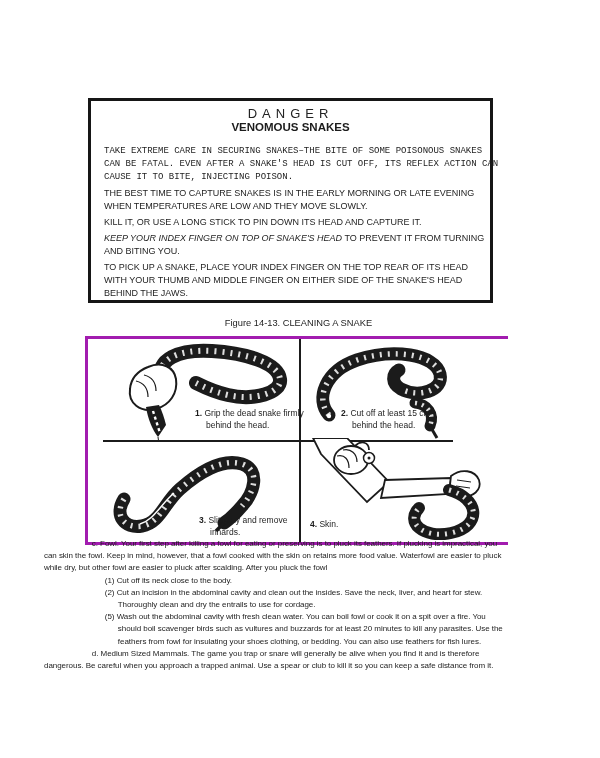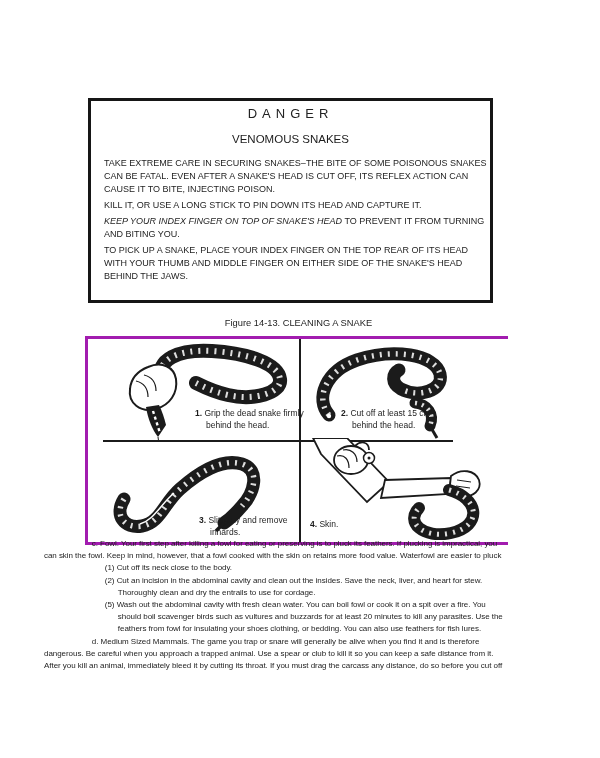--- a/index.html
+++ b/index.html
@@ -10,25 +10,25 @@
   
   .danger-box{
     position:absolute;left:88px;top:98px;width:399px;height:199px;
     border:3px solid #161616;background:#fff;
   }
   .danger-title{
     margin-top:6px;text-align:center;font-size:13px;line-height:14px;
     letter-spacing:5px;font-weight:400;color:#222;white-space:pre;
   }
   .danger-subtitle{
-    text-align:center;font-size:11.5px;line-height:13px;font-weight:400;white-space:pre;margin-top:12px;
+    text-align:center;font-size:11.5px;line-height:13px;font-weight:700;white-space:pre;
   }
   .danger-paras{margin:11px 12px 0 13px;}
   .danger-para{margin:3px 0 0 0;}
-  .danger-para:first-child{margin-top:4px;}
+  .danger-para:first-child{margin-top:4px;font-family:Liberation Mono, monospace;}
   .dline{font-size:9px;line-height:13px;white-space:pre;color:#1d1d1d;}
   .dline .it{font-style:italic;}
   
   .figure-caption{
     position:absolute;left:85px;top:317px;width:427px;text-align:center;
     font-size:9.3px;line-height:12px;color:#1d1d1d;white-space:pre;
   }
   
   .figure-box{
     position:absolute;left:85px;top:336px;width:421px;height:203px;
@@ -60,20 +60,24 @@
 <div id="page">
 
   <div class="danger-box">
     <div class="danger-title">DANGER</div>
     <div class="danger-subtitle">VENOMOUS SNAKES</div>
     <div class="danger-paras">
       <div class="danger-para">
           <div class="dline">TAKE EXTREME CARE IN SECURING SNAKES–THE BITE OF SOME POISONOUS SNAKES</div>
           <div class="dline">CAN BE FATAL. EVEN AFTER A SNAKE'S HEAD IS CUT OFF, ITS REFLEX ACTION CAN</div>
           <div class="dline">CAUSE IT TO BITE, INJECTING POISON.</div>
+        </div>
+      <div class="danger-para">
+          <div class="dline">THE BEST TIME TO CAPTURE SNAKES IS IN THE EARLY MORNING OR LATE EVENING</div>
+          <div class="dline">WHEN TEMPERATURES ARE LOW AND THEY MOVE SLOWLY.</div>
         </div>
       <div class="danger-para">
           <div class="dline">KILL IT, OR USE A LONG STICK TO PIN DOWN ITS HEAD AND CAPTURE IT.</div>
         </div>
       <div class="danger-para">
         <div class="dline"><span class="it">KEEP YOUR INDEX FINGER ON TOP OF SNAKE'S HEAD</span><span> TO PREVENT IT FROM TURNING</span></div>
         <div class="dline">AND BITING YOU.</div>
       </div>
       <div class="danger-para">
           <div class="dline">TO PICK UP A SNAKE, PLACE YOUR INDEX FINGER ON THE TOP REAR OF ITS HEAD</div>
@@ -131,24 +135,24 @@
 
     <div class="step-label lbl-1"><b>1.</b><span> Grip the dead snake firmly behind the head.</span></div>
     <div class="step-label lbl-2"><b>2.</b><span> Cut off at least 15 cm behind the head.</span></div>
     <div class="step-label lbl-3"><b>3.</b><span> Slit belly and remove innards.</span></div>
     <div class="step-label lbl-4"><b>4.</b><span> Skin.</span></div>
   </div>
 
   <div class="body-text">
       <div class="body-line">                      c. Fowl. Your first step after killing a fowl for eating or preserving is to pluck its feathers. If plucking is impractical, you</div>
       <div class="body-line">can skin the fowl. Keep in mind, however, that a fowl cooked with the skin on retains more food value. Waterfowl are easier to pluck</div>
+      <div class="body-line">while dry, but other fowl are easier to pluck after scalding. After you pluck the fowl</div>
       <div class="body-line">                            (1) Cut off its neck close to the body.</div>
       <div class="body-line">                            (2) Cut an incision in the abdominal cavity and clean out the insides. Save the neck, liver, and heart for stew.</div>
       <div class="body-line">                                  Thoroughly clean and dry the entrails to use for cordage.</div>
       <div class="body-line">                            (5) Wash out the abdominal cavity with fresh clean water. You can boil fowl or cook it on a spit over a fire. You</div>
       <div class="body-line">                                  should boil scavenger birds such as vultures and buzzards for at least 20 minutes to kill any parasites. Use the</div>
       <div class="body-line">                                  feathers from fowl for insulating your shoes clothing, or bedding. You can also use feathers for fish lures.</div>
       <div class="body-line">                      d. Medium Sized Mammals. The game you trap or snare will generally be alive when you find it and is therefore</div>
       <div class="body-line">dangerous. Be careful when you approach a trapped animal. Use a spear or club to kill it so you can keep a safe distance from it.</div>
-      <div class="body-line">After you kill an animal, immediately bleed it by cutting its throat. If you must drag the carcass any distance, do so before you cut off</div>
     </div>
 
 </div>
 
 </body></html>

